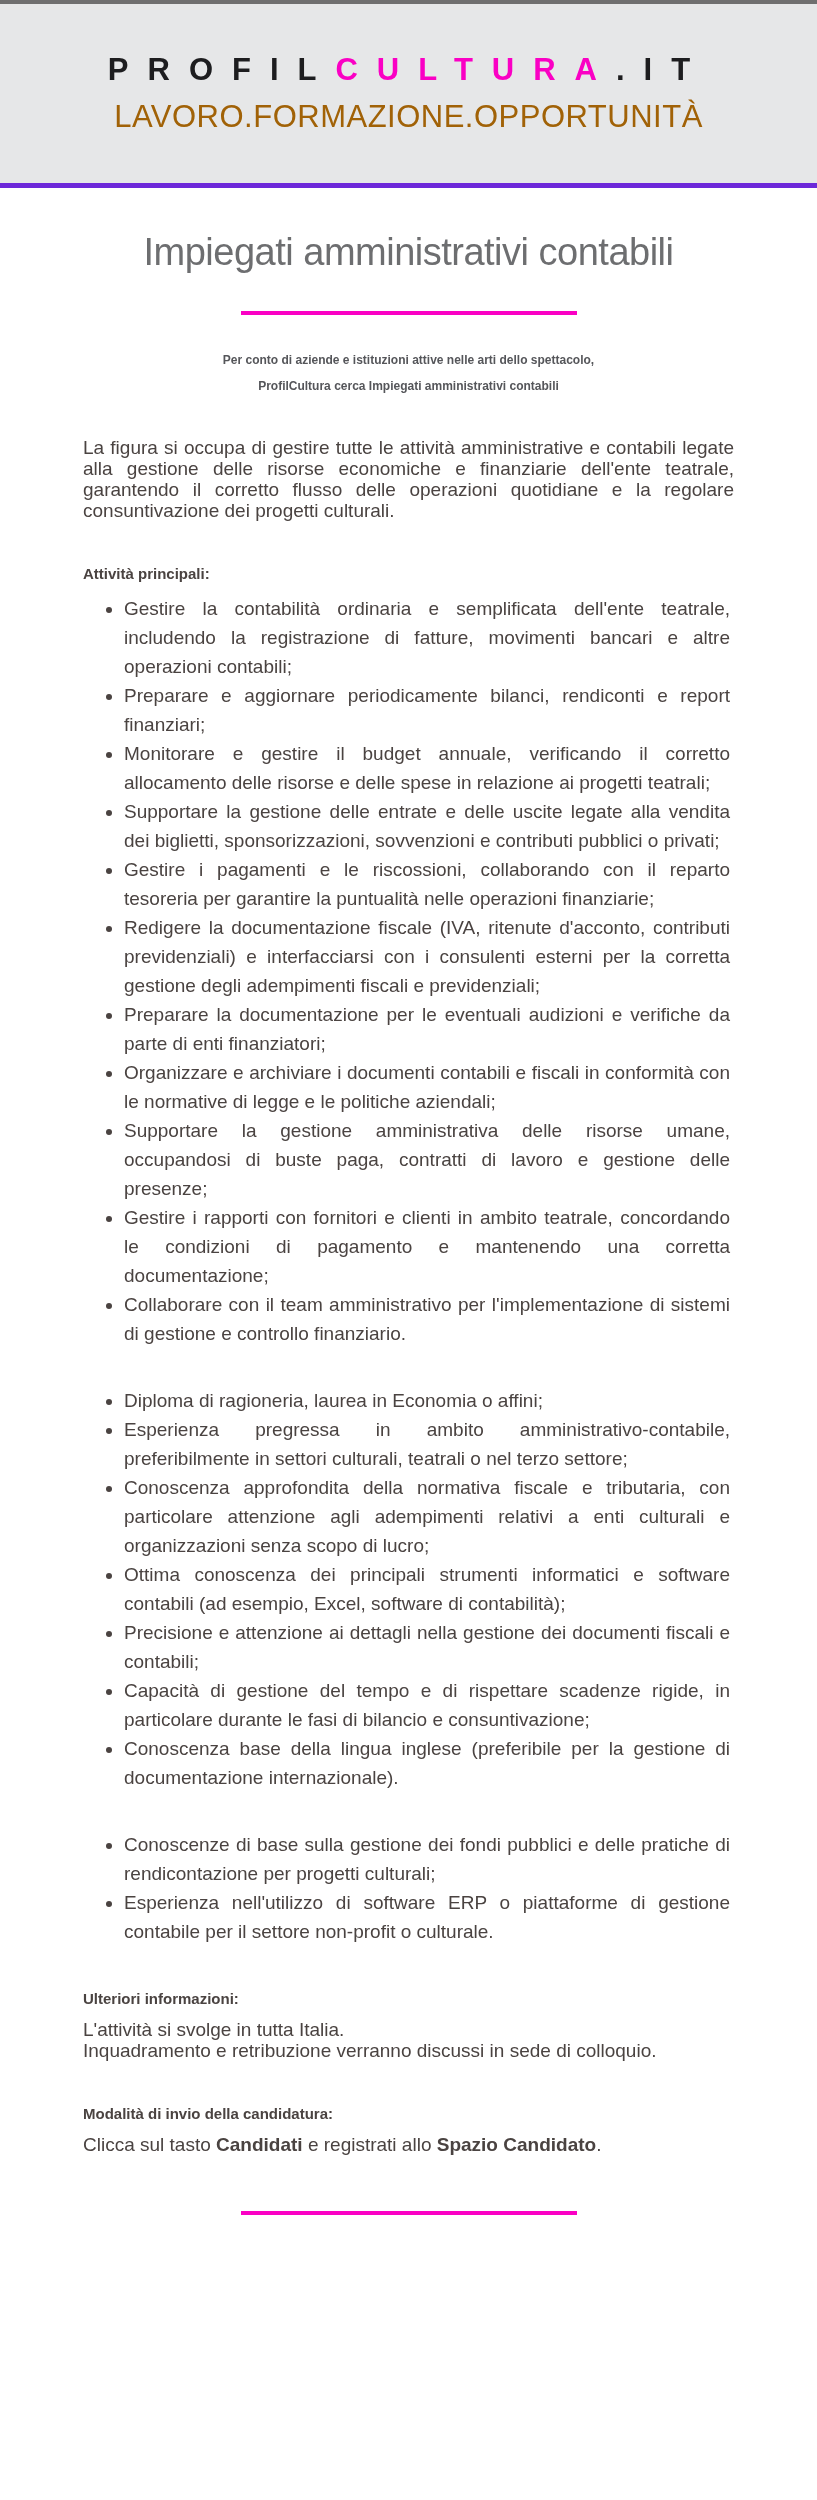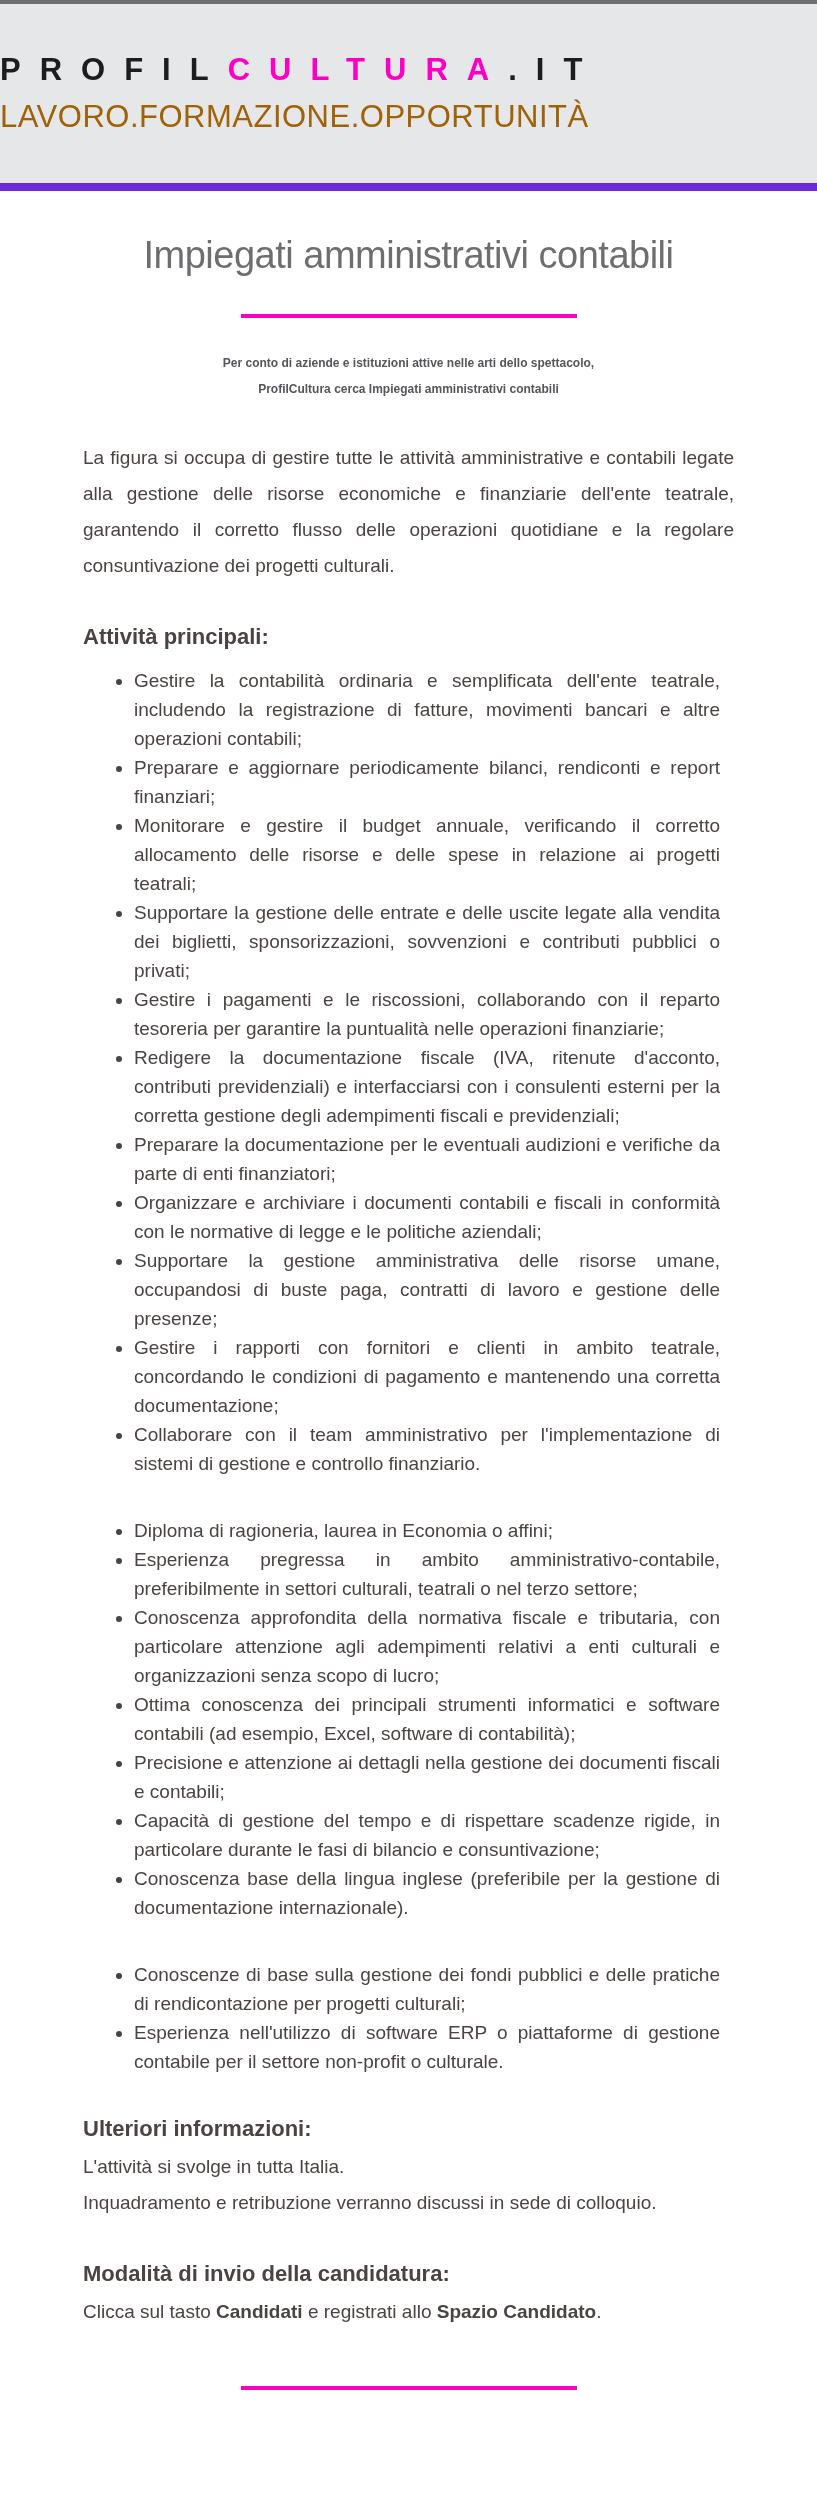--- a/index.html
+++ b/index.html
@@ -9,28 +9,28 @@
     font-family: "Liberation Sans", "DejaVu Sans", sans-serif;
     color: #4a4341;
     -webkit-font-smoothing: antialiased;
   }
   .page { width: 817px; min-height: 2500px; box-sizing: border-box; }
 
   
   .site-header {
     background: #e6e7e8;
     border-top: 4px solid #6f6f6f;
-    border-bottom: 8px solid #6d28d9;
+    border-bottom: 5px solid #6d28d9;
     height: 179px;
     text-align: center;
     box-sizing: content-box;
     display: flex;
     flex-direction: column;
     justify-content: center;
-    align-items: flex-start;
+    align-items: center;
   }
   .logo-line {
     font-size: 31px;
     font-weight: 700;
     letter-spacing: 19px;
     color: #1d1d1f;
     white-space: nowrap;
     line-height: 1.1;
     cursor: pointer;
   }
@@ -71,33 +71,33 @@
     margin-top: 32px;
     text-align: center;
     font-size: 12px;
     font-weight: 700;
     line-height: 26px;
     color: #55565a;
   }
   .section { margin-top: 38px; }
   .section h2 {
     margin: 0 0 5px 0;
-    font-size: 22px;
+    font-size: 15px;
     line-height: 30px;
     font-weight: 700;
     color: #4a4341;
   }
   p.body-par {
     margin: 0;
     font-size: 19px;
-    line-height: 36px;
+    line-height: 21px;
     text-align: justify;
   }
   ul.bullets {
-    margin: 14px;
+    margin: 4px;
     padding: 0 0 0 37px;
     list-style: disc outside;
   }
   ul.bullets li {
     font-size: 19px;
     line-height: 29px;
     text-align: justify;
   }
   .bottom-divider { margin-top: 56px; }
   strong { font-weight: 700; }

